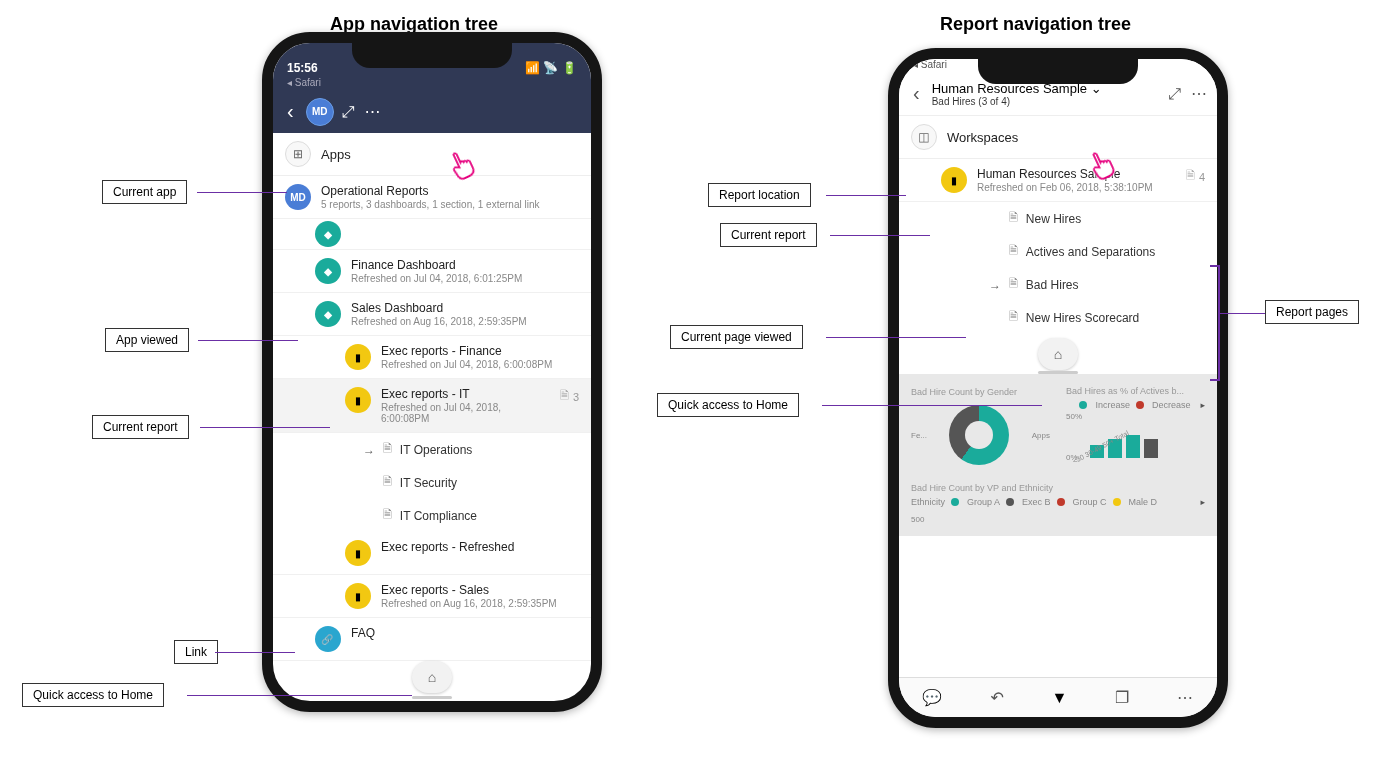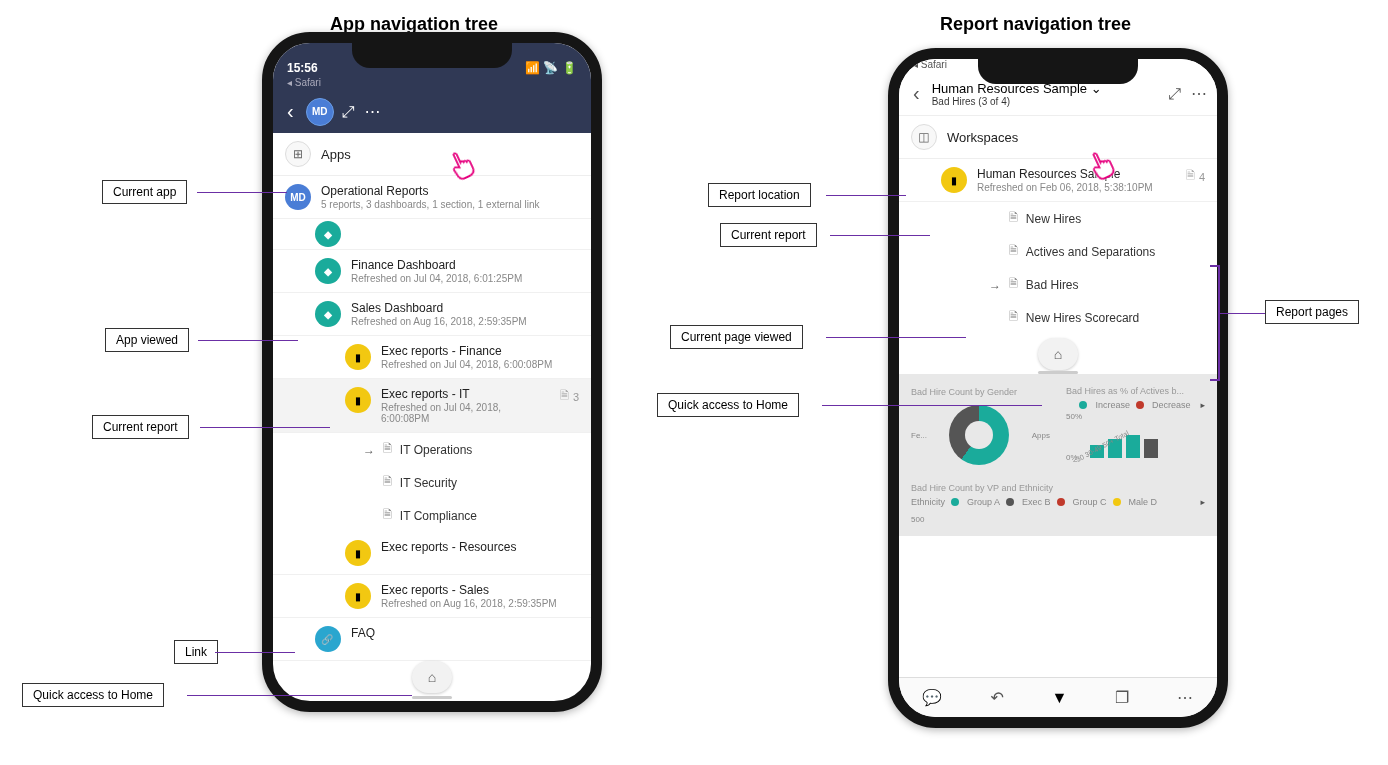--- a/index.html
+++ b/index.html
@@ -183,21 +183,21 @@
     </div>
     <div class="page-row no-arrow">
       <span class="arrow">→</span>
       <span class="doc-icon">🗎</span>
       <span>IT Compliance</span>
     </div>
 
     <div class="list-item indent-2">
       <div class="item-icon yellow">▮</div>
       <div class="item-body">
-        <div class="item-title">Exec reports - Resources</div>
+        <div class="item-title">Exec reports - Refreshed</div>
       </div>
     </div>
 
     <div class="list-item indent-2">
       <div class="item-icon yellow">▮</div>
       <div class="item-body">
         <div class="item-title">Exec reports - Sales</div>
         <div class="item-sub">Refreshed on Aug 16, 2018, 2:59:35PM</div>
       </div>
     </div>

